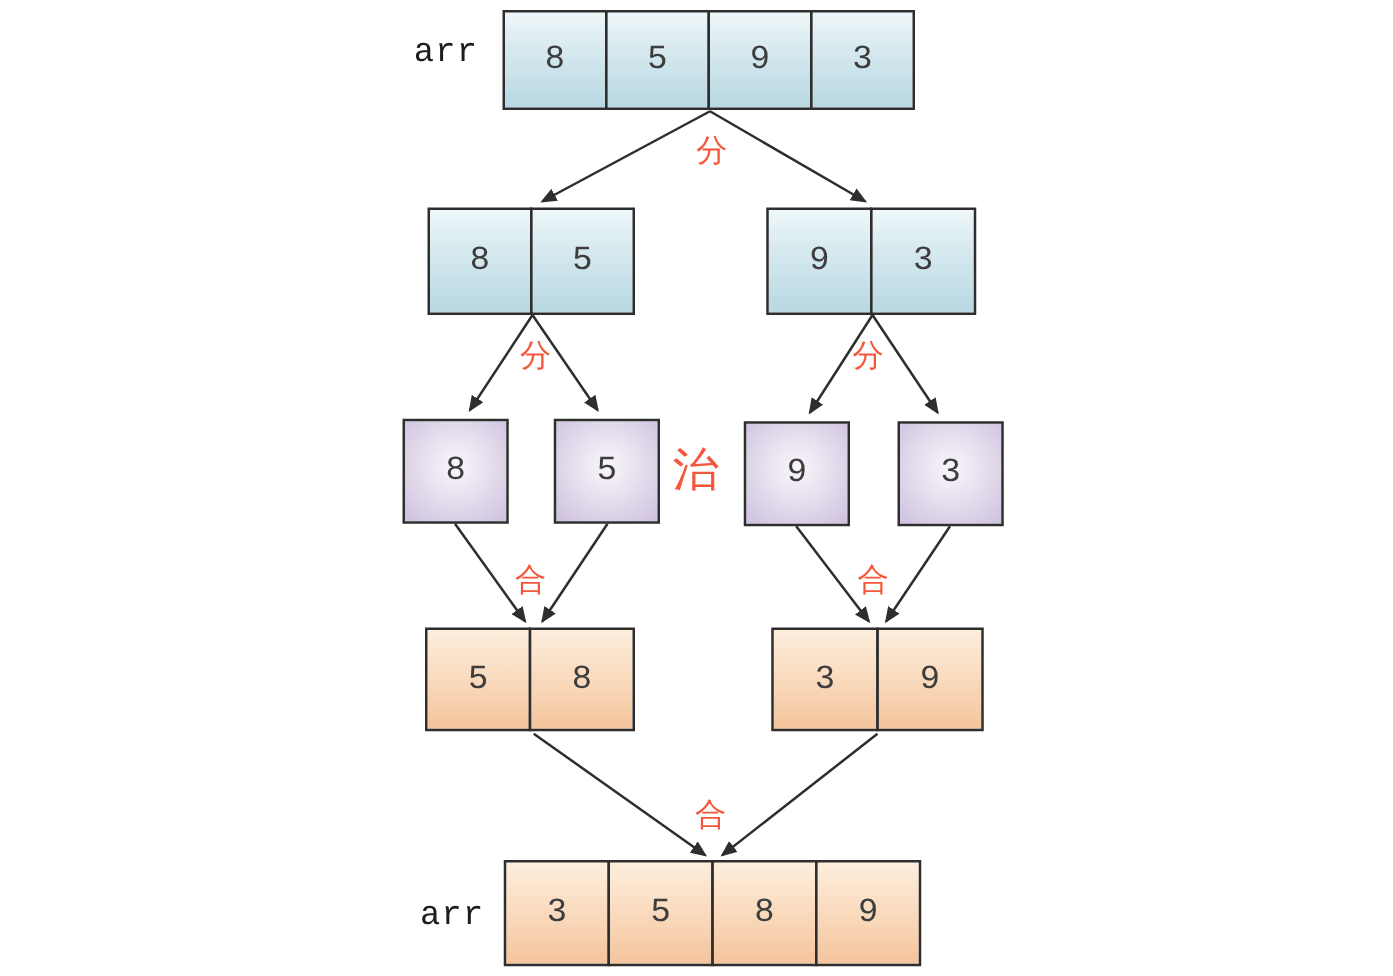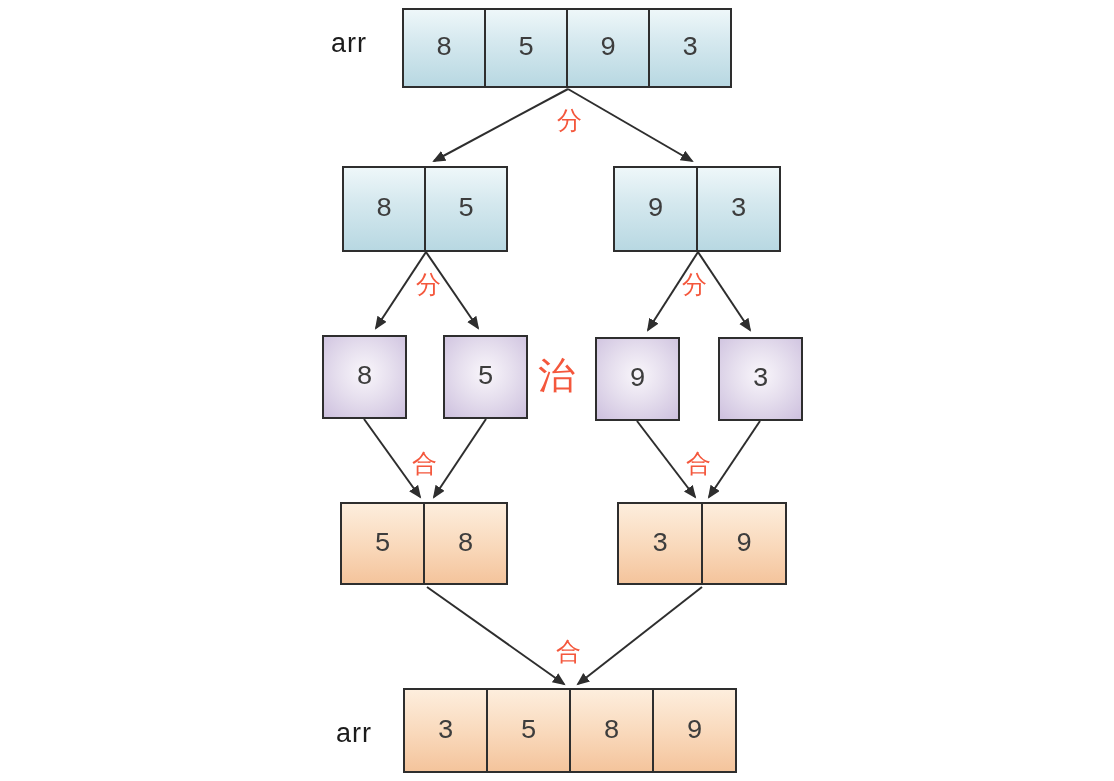--- a/index.html
+++ b/index.html
@@ -13,21 +13,21 @@
     box-sizing:border-box;display:flex;align-items:center;justify-content:center;
     border:2px solid #2e2e2e;font-size:27px;color:#3d3d3d;
     font-family:"Liberation Mono","DejaVu Sans Mono",monospace;
   }
   .cell + .cell{margin-left:-2px;}
   .cell.blue{background:linear-gradient(180deg,#eef7f9 0%,#d6e9ef 40%,#b8d8e2 100%);}
   .cell.purple{background:radial-gradient(circle at 50% 45%,#f9f6fb 0%,#e6dfee 45%,#cdc0de 100%);}
   .cell.orange{background:linear-gradient(180deg,#fdeedd 0%,#f9d8ba 55%,#f4c49c 100%);}
   .arr-label{
     position:absolute;font-size:27px;color:#1c1c1c;letter-spacing:1px;
-    font-family:Liberation Sans, sans-serif;
+    font-family:Liberation Mono, monospace;
   }
   .red-label{
     position:absolute;color:#f4573c;font-size:25px;line-height:1;
     font-family:"DejaVu Sans","Liberation Sans",sans-serif;
   }
   .red-label.big{font-size:37px;}
 </style>
 </head>
 <body>
 

